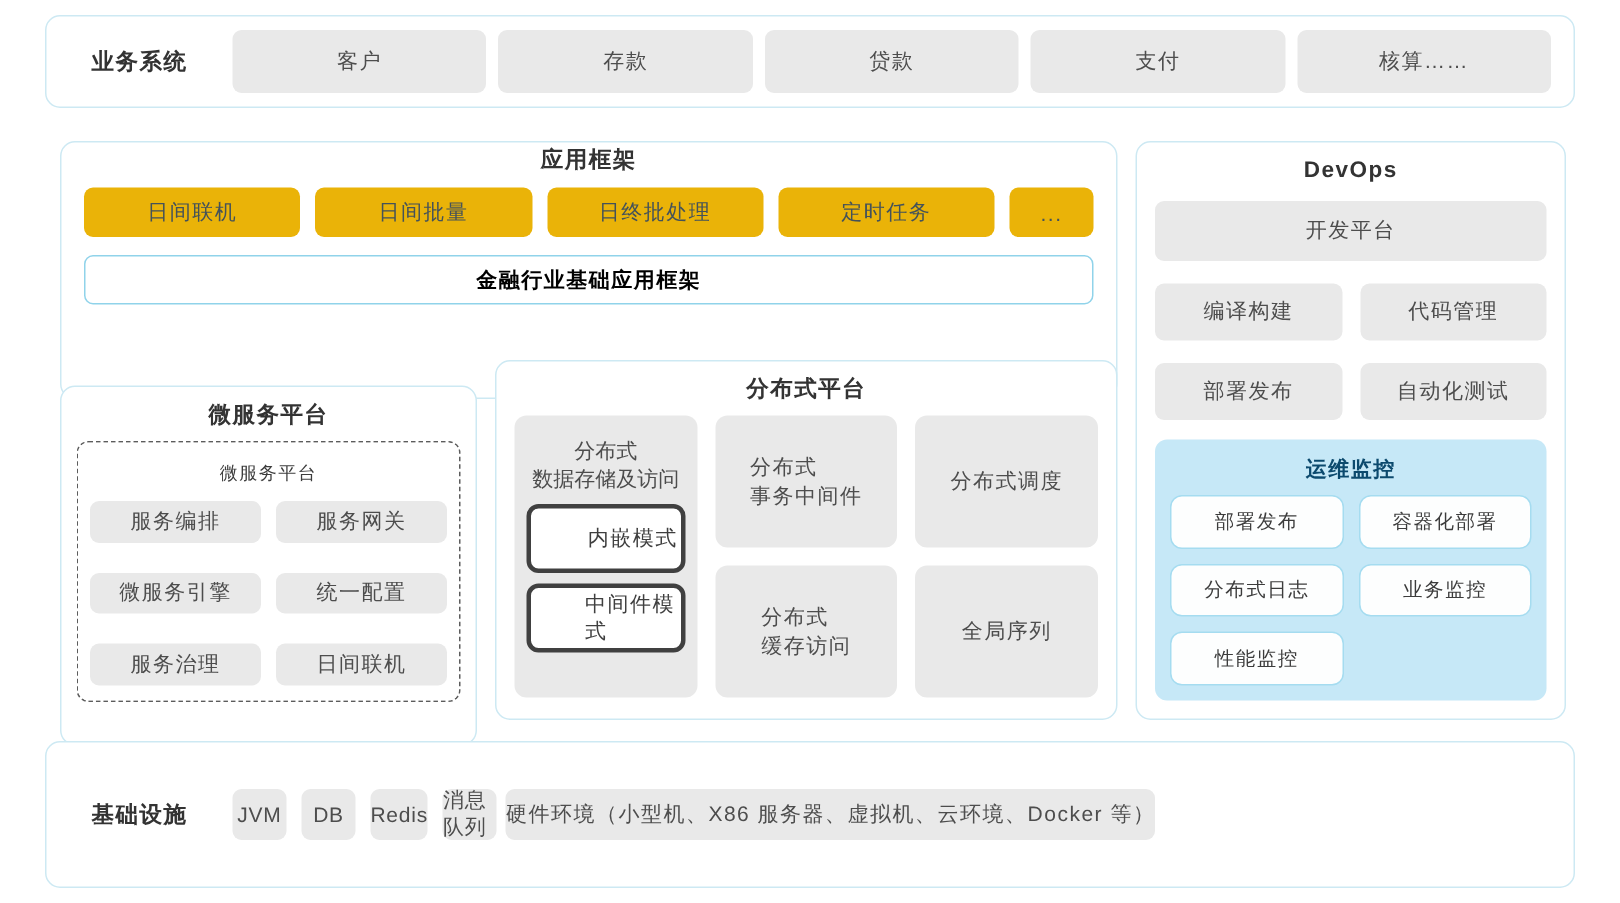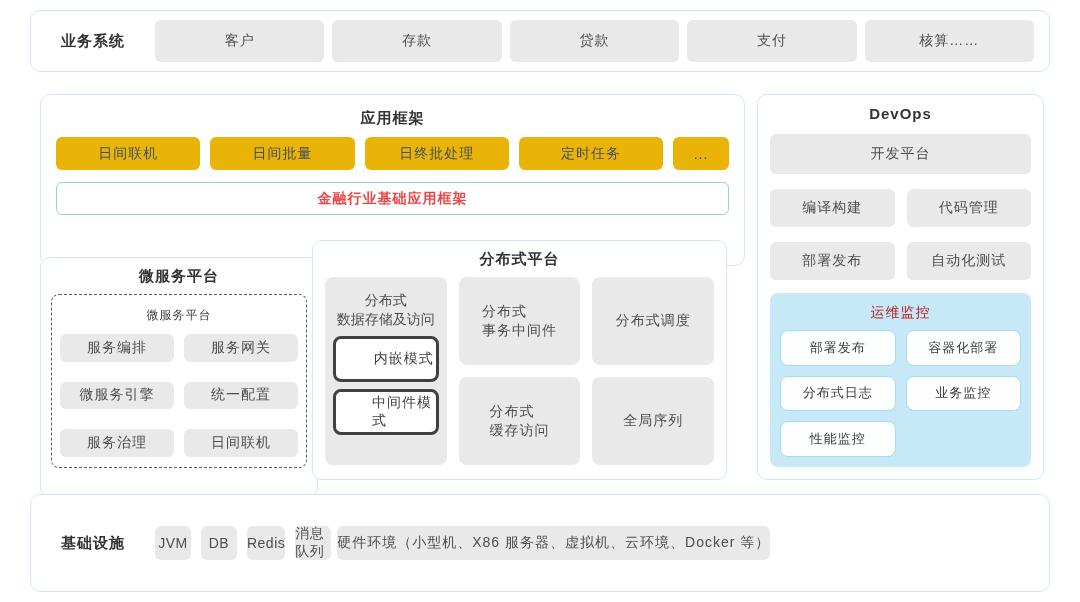--- a/index.html
+++ b/index.html
@@ -40,43 +40,43 @@
   
   .business-bar { left: 30px; top: 10px; width: 1020px; height: 62px;
     display: flex; align-items: center; padding: 0 15px 0 0; }
   .side-label { width: 124px; text-align: center; font-size: 15px;
     font-weight: 600; color: #333; letter-spacing: 1px; flex: 0 0 auto; }
   .business-btns { flex: 1; display: flex; gap: 8px; }
   .business-btns .btn { flex: 1; height: 42px; }
 
   
   .app-framework { left: 40px; top: 94px; width: 705px; height: 172px;
-    padding: 14px 15px; }
+    padding: 2px 15px; }
   .af-row { display: flex; gap: 10px; margin-top: 9px; }
   .af-row .btn { flex: 1; height: 33px; }
   .af-row .btn-dots { flex: 0 0 56px; }
   .base-bar { margin-top: 12px; height: 33px;
     display: flex; align-items: center; justify-content: center;
     border: 1px solid #90d3ea; border-radius: 6px;
-    color: #ef4444; font-size: 14px; font-weight: 600; letter-spacing: 1px; }
+    color: #000000; font-size: 14px; font-weight: 600; letter-spacing: 1px; }
 
   
   .microservice { left: 40px; top: 257px; width: 278px; height: 240px;
     padding: 9px 10px 28px; display: flex; flex-direction: column; }
   .dashed-box { flex: 1; margin-top: 8px; border: 1px dashed #5c5c5c;
     border-radius: 8px; padding: 8px 8px 10px; display: flex;
     flex-direction: column; }
   .dashed-title { text-align: center; font-size: 12px; color: #3d3d3d;
     padding: 4px 0 10px; letter-spacing: 1px; }
   .ms-grid { flex: 1; display: grid; grid-template-columns: 1fr 1fr;
     grid-auto-rows: 1fr; gap: 20px 10px; }
   .ms-grid .btn { height: auto; }
 
   
-  .distributed { left: 312px; top: 240px; width: 415px; height: 240px;
+  .distributed { left: 330px; top: 240px; width: 415px; height: 240px;
     padding: 9px 12px 14px; display: flex; flex-direction: column; }
   .dist-grid { flex: 1; margin-top: 8px; display: grid;
     grid-template-columns: 1fr 1fr 1fr; gap: 12px; }
   .dist-col { display: flex; flex-direction: column; gap: 12px; }
   .storage-box { flex: 1; background: #e9e9e9; border-radius: 8px;
     display: flex; flex-direction: column; padding: 14px 8px 8px; }
   .storage-label { text-align: center; font-size: 14px; color: #4d4d4d; }
   .mode-btn { margin-top: 7px; height: 46px;
     display: flex; align-items: center; justify-content: center;
     background: #fff; border: 3px solid #404040; border-radius: 8px;
@@ -86,22 +86,22 @@
 
   
   .devops { left: 757px; top: 94px; width: 287px; height: 386px;
     padding: 10px 12px 12px; display: flex; flex-direction: column; }
   .devops-full { margin-top: 12px; height: 40px; }
   .devops-row { display: flex; gap: 12px; margin-top: 15px; }
   .devops-row .btn { flex: 1; height: 38px; }
   .ops-panel { flex: 1; margin-top: 13px; background: #c6e8f7;
     border-radius: 8px; padding: 8px 10px 10px;
     display: flex; flex-direction: column; }
-  .ops-title { text-align: center; font-size: 14px; font-weight: 400;
-    color: #b91c1c; padding: 3px 0 8px; letter-spacing: 1px; }
+  .ops-title { text-align: center; font-size: 14px; font-weight: 700;
+    color: #0c4a6e; padding: 3px 0 8px; letter-spacing: 1px; }
   .ops-grid { flex: 1; display: grid; grid-template-columns: 1fr 1fr;
     grid-auto-rows: 1fr; gap: 10px; }
   .ops-btn { display: flex; align-items: center; justify-content: center;
     background: #fdfefe; border: 1px solid #a5dcf0; border-radius: 8px;
     font-size: 13px; color: #3c3c3c; letter-spacing: 1px; }
 
   
   .infra-bar { left: 30px; top: 494px; width: 1020px; height: 98px;
     display: flex; align-items: center; padding: 0 15px 0 0; }
   .infra-right { flex: 1; display: flex; flex-direction: row; gap: 6px; }

